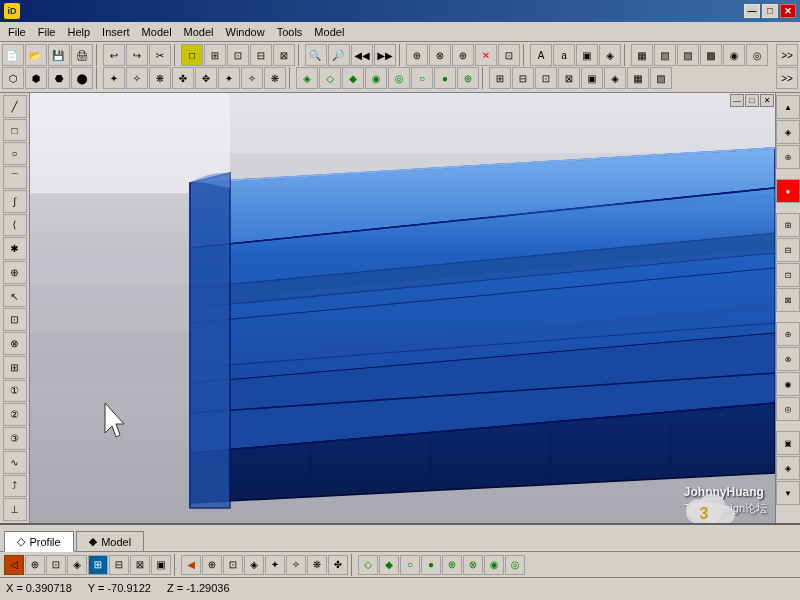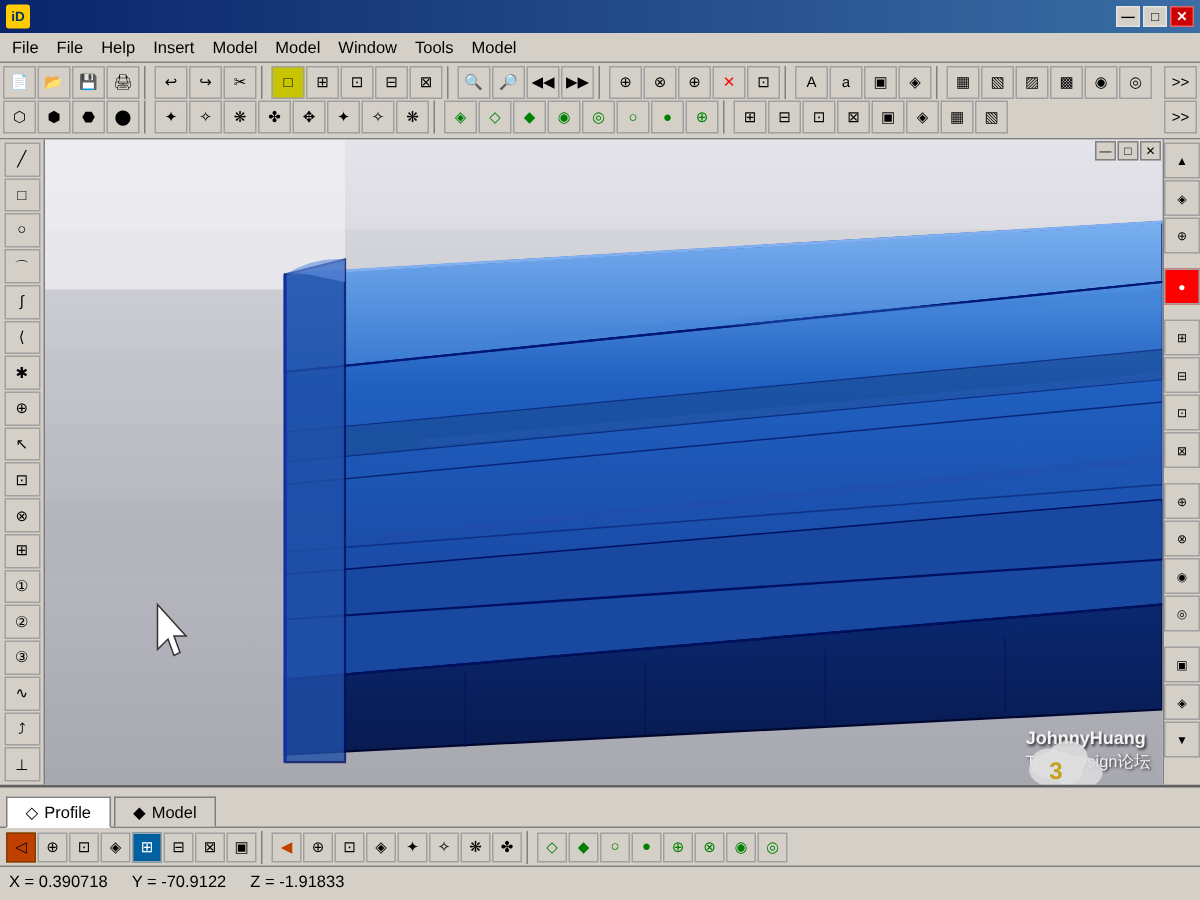--- a/index.html
+++ b/index.html
@@ -513,14 +513,14 @@
   <div class="tb-btn" style="width:20px;height:20px;color:green;">●</div>
   <div class="tb-btn" style="width:20px;height:20px;color:green;">⊕</div>
   <div class="tb-btn" style="width:20px;height:20px;color:green;">⊗</div>
   <div class="tb-btn" style="width:20px;height:20px;color:green;">◉</div>
   <div class="tb-btn" style="width:20px;height:20px;color:green;">◎</div>
 </div>
 
 <div id="status-bar">
   <span>X = 0.390718</span>
   <span>Y = -70.9122</span>
-  <span>Z = -1.91833</span>
+  <span>Z = -1.29036</span>
 </div>
 
 </body></html>

